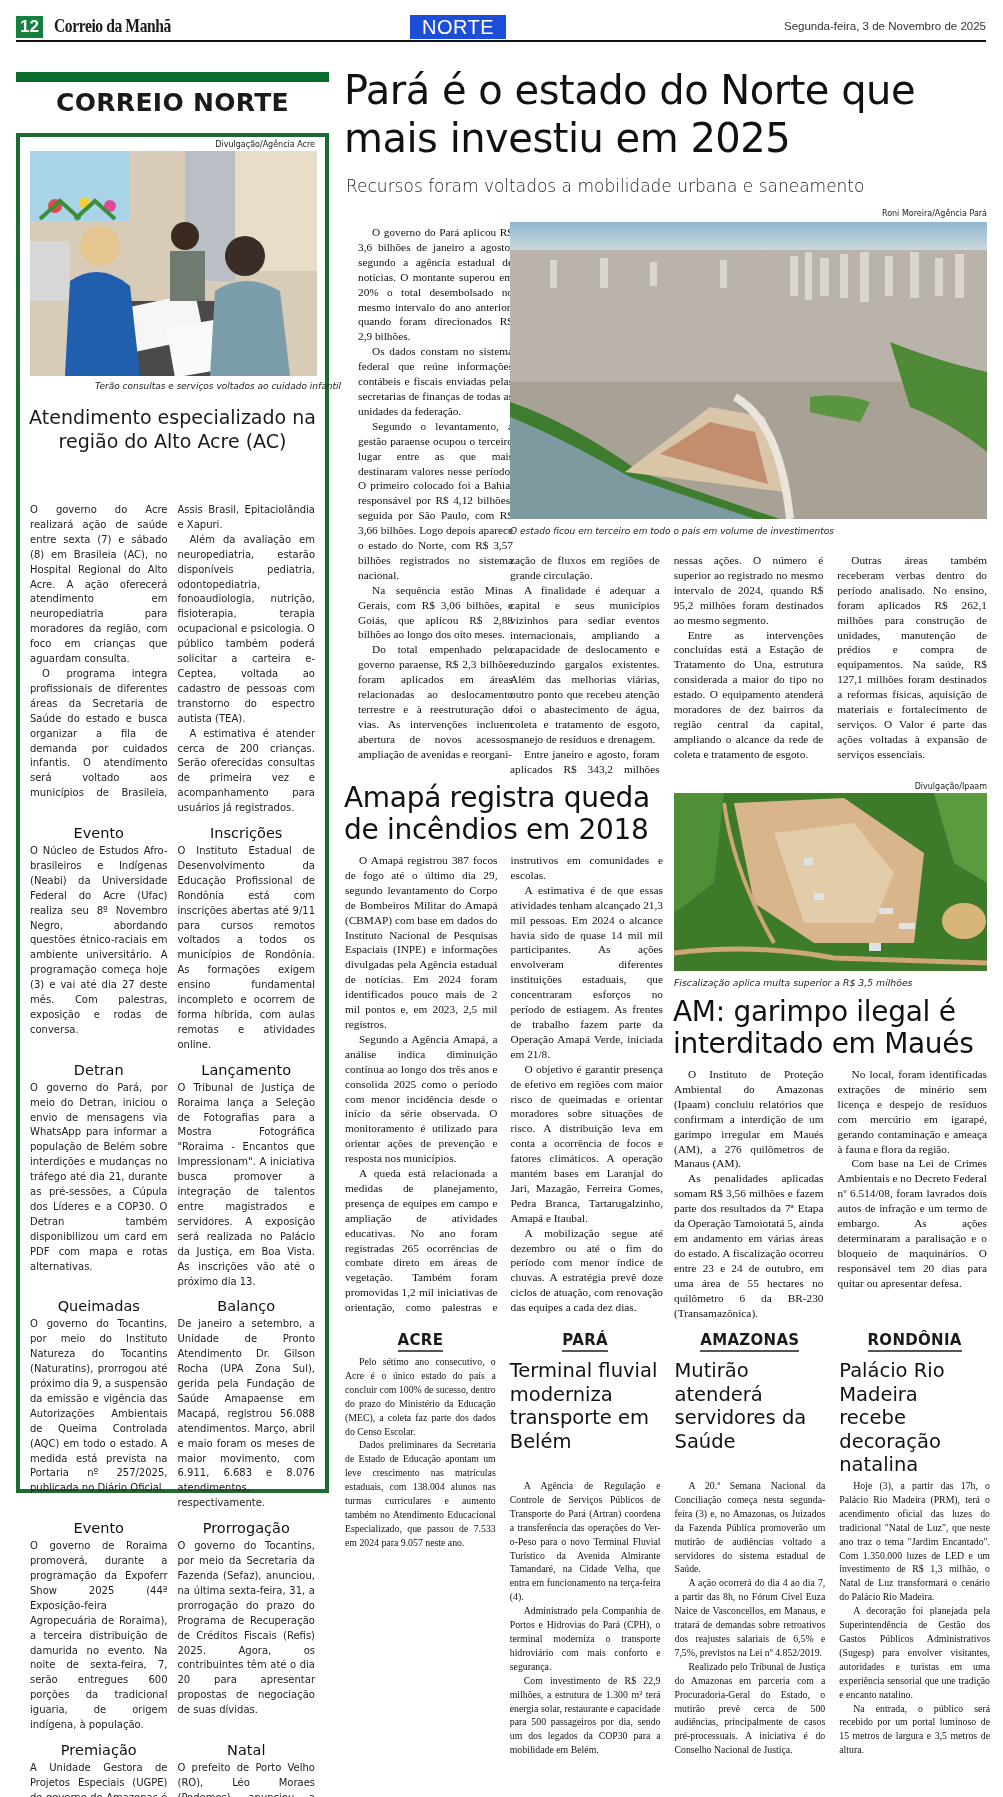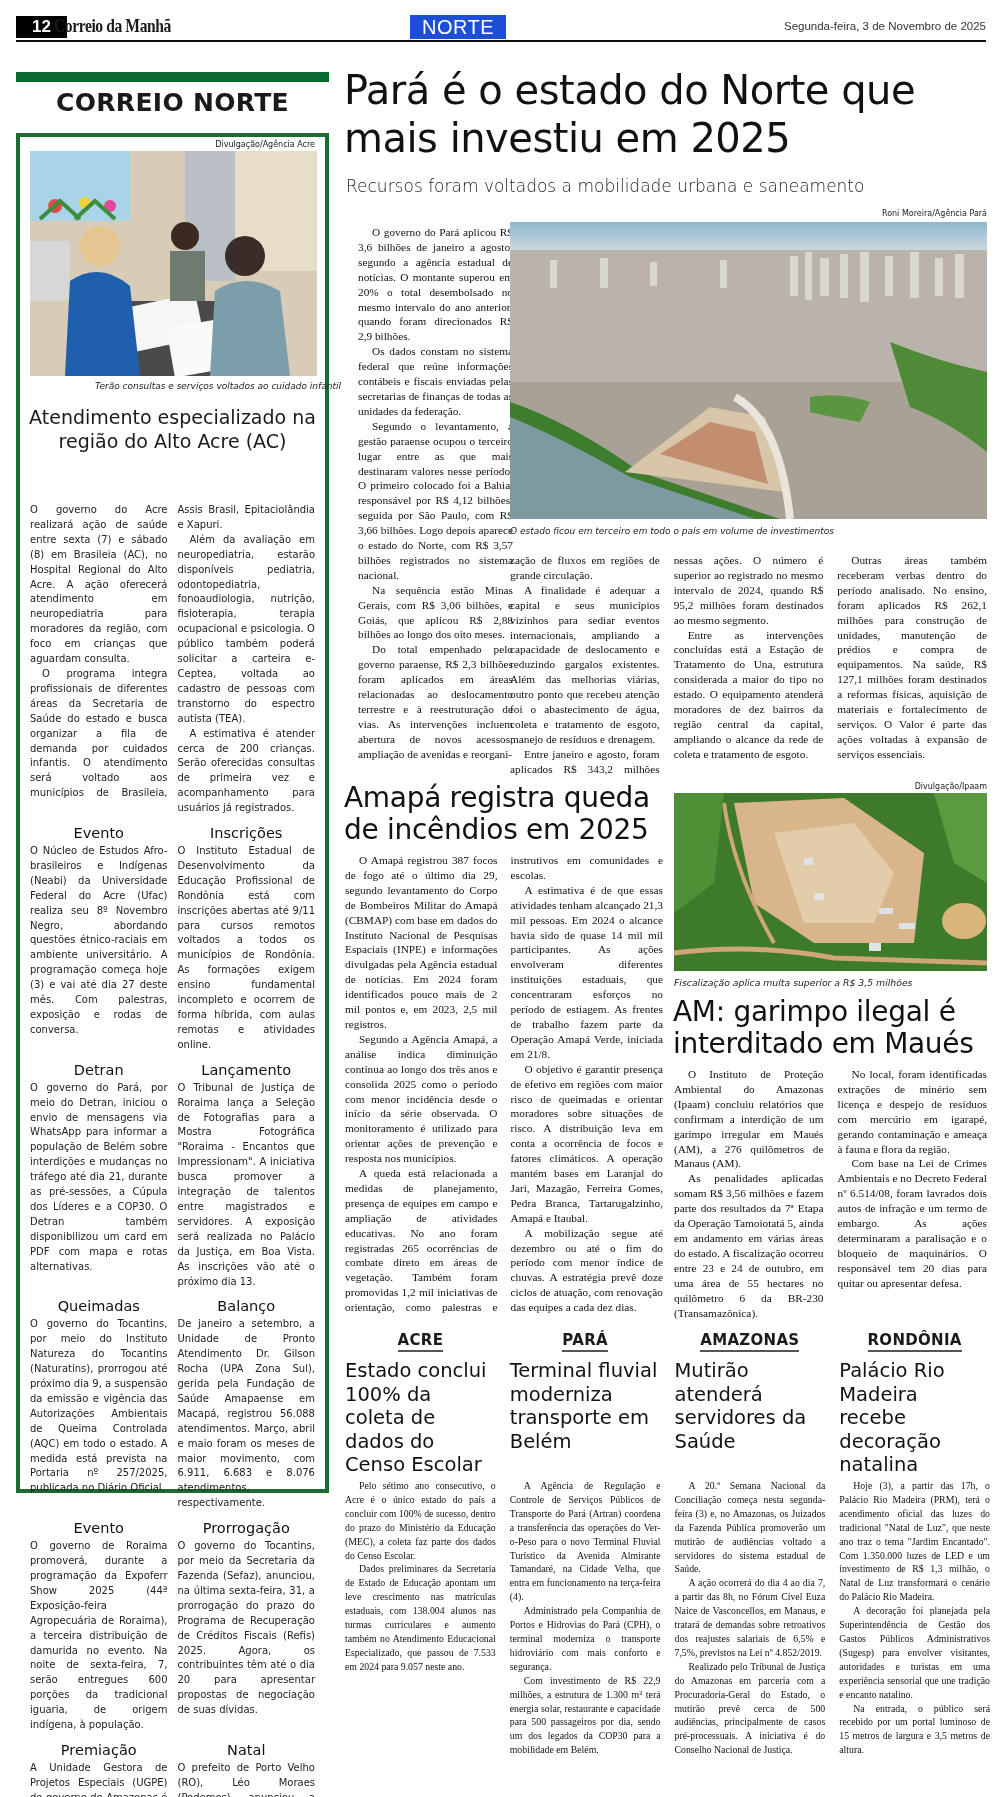--- a/index.html
+++ b/index.html
@@ -1,21 +1,21 @@
 <!DOCTYPE html>
 <html><head>
 <meta charset="utf-8">
 <style>
   * { box-sizing: border-box; margin: 0; padding: 0; }
   html, body { width: 1003px; height: 1797px; background: #ffffff; overflow: hidden; }
   body { position: relative; font-family: "DejaVu Sans", sans-serif; color: #1a1a1a; }
 
   
   .masthead { position: absolute; left: 16px; top: 14px; width: 970px; height: 28px; border-bottom: 2px solid #111; }
-  .page-num { position: absolute; left: 0; top: 2px; background: #000000; color: #fff; font: bold 17px "Liberation Sans", sans-serif; padding: 1px 16px; line-height: 20px; }
+  .page-num { position: absolute; left: 0; top: 2px; background: #15803d; color: #fff; font: bold 17px "Liberation Sans", sans-serif; padding: 1px 4px; line-height: 20px; }
   .paper-name { position: absolute; left: 38px; top: 1px; font: bold 19px "Liberation Serif", serif; letter-spacing: -0.5px; transform: scaleX(0.82); transform-origin: left; }
   .section-tag { position: absolute; left: 394px; top: 1px; background: #1d4ed8; color: #fff; font: 20px "Liberation Sans", sans-serif; padding: 0 12px; line-height: 24px; letter-spacing: 0.5px; }
   .issue-date { position: absolute; right: 0; top: 6px; font: 11.5px "Liberation Sans", sans-serif; color: #333; }
 
   
   .cn-topbar { position: absolute; left: 16px; top: 72px; width: 313px; height: 10px; background: #0b6b2f; }
   .cn-title { position: absolute; left: 16px; top: 88px; width: 313px; text-align: center; font: bold 25px "DejaVu Sans", sans-serif; letter-spacing: 0.3px; }
   .cn-box { position: absolute; left: 16px; top: 133px; width: 313px; height: 1360px; border: 4px solid #1e6b32; background: #fff; }
   .cn-credit { position: absolute; right: 10px; top: 3px; font: 8px "DejaVu Sans", sans-serif; color: #222; }
   .cn-photo { position: absolute; left: 10px; top: 14px; width: 287px; height: 225px; overflow: hidden; background: #c9b9a4; }
@@ -196,21 +196,21 @@
 <p class="main-caption">O estado ficou em terceiro em todo o país em volume de investimentos</p>
 
 <div class="main-cols-lower serif-body">
   <p style="text-indent:0">zação de fluxos em regiões de grande circulação.</p>
   <p>A finalidade é adequar a capital e seus municípios vizinhos para sediar eventos internacionais, ampliando a capacidade de deslocamento e reduzindo gargalos existentes. Além das melhorias viárias, outro ponto que recebeu atenção foi o abastecimento de água, coleta e tratamento de esgoto, manejo de resíduos e drenagem.</p>
   <p>Entre janeiro e agosto, foram aplicados R$ 343,2 milhões nessas ações. O número é superior ao registrado no mesmo intervalo de 2024, quando R$ 95,2 milhões foram destinados ao mesmo segmento.</p>
   <p>Entre as intervenções concluídas está a Estação de Tratamento do Una, estrutura considerada a maior do tipo no estado. O equipamento atenderá moradores de dez bairros da região central da capital, ampliando o alcance da rede de coleta e tratamento de esgoto.</p>
   <p>Outras áreas também receberam verbas dentro do período analisado. No ensino, foram aplicados R$ 262,1 milhões para construção de unidades, manutenção de prédios e compra de equipamentos. Na saúde, R$ 127,1 milhões foram destinados a reformas físicas, aquisição de materiais e fortalecimento de serviços. O Valor é parte das ações voltadas à expansão de serviços essenciais.</p>
 </div>
 
-<h2 class="amapa-headline">Amapá registra queda de incêndios em 2025</h2>
+<h2 class="amapa-headline">Amapá registra queda de incêndios em 2018</h2>
 <div class="amapa-body serif-body">
   <p>O Amapá registrou 387 focos de fogo até o último dia 29, segundo levantamento do Corpo de Bombeiros Militar do Amapá (CBMAP) com base em dados do Instituto Nacional de Pesquisas Espaciais (INPE) e informações divulgadas pela Agência estadual de notícias. Em 2024 foram identificados pouco mais de 2 mil pontos e, em 2023, 2,5 mil registros.</p>
   <p>Segundo a Agência Amapá, a análise indica diminuição contínua ao longo dos três anos e consolida 2025 como o período com menor incidência desde o início da série observada. O monitoramento é utilizado para orientar ações de prevenção e resposta nos municípios.</p>
   <p>A queda está relacionada a medidas de planejamento, presença de equipes em campo e ampliação de atividades educativas. No ano foram registradas 265 ocorrências de combate direto em áreas de vegetação. Também foram promovidas 1,2 mil iniciativas de orientação, como palestras e instrutivos em comunidades e escolas.</p>
   <p>A estimativa é de que essas atividades tenham alcançado 21,3 mil pessoas. Em 2024 o alcance havia sido de quase 14 mil mil participantes. As ações envolveram diferentes instituições estaduais, que concentraram esforços no período de estiagem. As frentes de trabalho fazem parte da Operação Amapá Verde, iniciada em 21/8.</p>
   <p>O objetivo é garantir presença de efetivo em regiões com maior risco de queimadas e orientar moradores sobre situações de risco. A distribuição leva em conta a ocorrência de focos e fatores climáticos. A operação mantém bases em Laranjal do Jari, Mazagão, Ferreira Gomes, Pedra Branca, Tartarugalzinho, Amapá e Itaubal.</p>
   <p>A mobilização segue até dezembro ou até o fim do período com menor índice de chuvas. A estratégia prevê doze ciclos de atuação, com renovação das equipes a cada dez dias.</p>
 </div>
 
 <span class="am-credit">Divulgação/Ipaam</span>
@@ -238,21 +238,20 @@
 <div class="am-body serif-body">
   <p>O Instituto de Proteção Ambiental do Amazonas (Ipaam) concluiu relatórios que confirmam a interdição de um garimpo irregular em Maués (AM), a 276 quilômetros de Manaus (AM).</p>
   <p>As penalidades aplicadas somam R$ 3,56 milhões e fazem parte dos resultados da 7ª Etapa da Operação Tamoiotatá 5, ainda em andamento em várias áreas do estado. A fiscalização ocorreu entre 23 e 24 de outubro, em uma área de 55 hectares no quilômetro 6 da BR-230 (Transamazônica).</p>
   <p>No local, foram identificadas extrações de minério sem licença e despejo de resíduos com mercúrio em igarapé, gerando contaminação e ameaça à fauna e flora da região.</p>
   <p>Com base na Lei de Crimes Ambientais e no Decreto Federal nº 6.514/08, foram lavrados dois autos de infração e um termo de embargo. As ações determinaram a paralisação e o bloqueio de maquinários. O responsável tem 20 dias para quitar ou apresentar defesa.</p>
 </div>
 
 <section class="briefs">
   <article>
     <div class="brief-kicker"><span>ACRE</span></div>
-    <h3 class="brief-title">Estado conclui 100% da coleta de dados do Censo Escolar</h3>
     <div class="brief-body">
       <p>Pelo sétimo ano consecutivo, o Acre é o único estado do país a concluir com 100% de sucesso, dentro do prazo do Ministério da Educação (MEC), a coleta faz parte dos dados do Censo Escolar.</p>
       <p>Dados preliminares da Secretaria de Estado de Educação apontam um leve crescimento nas matrículas estaduais, com 138.004 alunos nas turmas curriculares e aumento também no Atendimento Educacional Especializado, que passou de 7.533 em 2024 para 9.057 neste ano.</p>
     </div>
   </article>
   <article>
     <div class="brief-kicker"><span>PARÁ</span></div>
     <h3 class="brief-title">Terminal fluvial moderniza transporte em Belém</h3>
     <div class="brief-body">
       <p>A Agência de Regulação e Controle de Serviços Públicos de Transporte do Pará (Artran) coordena a transferência das operações do Ver-o-Peso para o novo Terminal Fluvial Turístico da Avenida Almirante Tamandaré, na Cidade Velha, que entra em funcionamento na terça-feira (4).</p>

